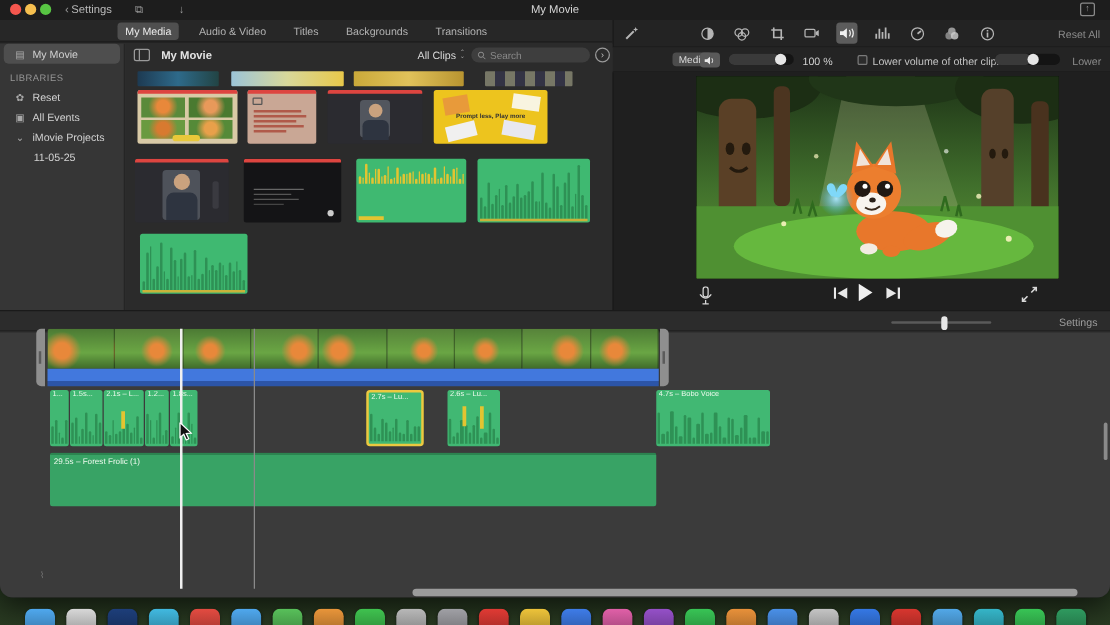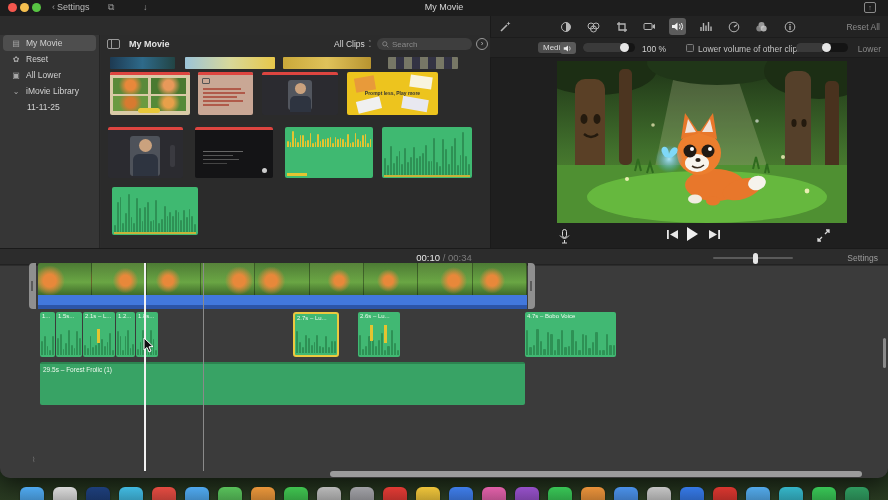--- a/index.html
+++ b/index.html
@@ -147,20 +147,27 @@
       <span class="tl" style="left:8px;background:#f5574e"></span>
       <span class="tl" style="left:20px;background:#f5bf4f"></span>
       <span class="tl" style="left:32px;background:#58c543"></span>
       <span class="back"><span class="chev">‹</span><span>Settings</span></span>
       <span class="tb-icon" style="left:108px">⧉</span>
       <span class="tb-icon" style="left:143px">↓</span>
       <div id="win-title">My Movie</div>
       <div id="share-btn">↑</div>
     </div>
 
+    <div id="tabstrip">
+      <span class="tab active">My Media</span>
+      <span class="tab">Audio &amp; Video</span>
+      <span class="tab">Titles</span>
+      <span class="tab">Backgrounds</span>
+      <span class="tab">Transitions</span>
+    </div>
 
     <div id="insp-bar">
       <span id="wand">
         <svg width="13" height="13" viewBox="0 0 13 13">
             <path d="M2 11 L8 5" stroke="#b5b5b5" stroke-width="1.6"></path>
             <path d="M9.5 1.5 l.6 1.4 1.4.6 -1.4.6 -.6 1.4 -.6-1.4 -1.4-.6 1.4-.6z" fill="#b5b5b5"></path>
           </svg>
       </span>
       <div class="insp-icons">
         <span class="iic">
@@ -242,34 +249,35 @@
           <span class="knob" style="left:50%"></span>
         </span>
       <span id="vol-reset">Lower</span>
     </div>
 
     <div id="sidebar">
       <div class="sb-item sel">
         <span class="ico">▤</span>
         <span>My Movie</span>
       </div>
+      <div class="sb-header">LIBRARIES</div>
       <div class="sb-item">
         <span class="ico">✿</span>
         <span>Reset</span>
       </div>
       <div class="sb-item">
         <span class="ico">▣</span>
-        <span>All Lower</span>
+        <span>All Events</span>
       </div>
       <div class="sb-item">
         <span class="ico">⌄</span>
-        <span>iMovie Library</span>
+        <span>iMovie Projects</span>
       </div>
       <div class="sb-item sb-sub">
-        <span>11-11-25</span>
+        <span>11-05-25</span>
       </div>
     </div>
 
     <div id="browser">
       <div id="browser-hd">
         <span id="side-toggle"></span>
         <span id="browser-title">My Movie</span>
         <span id="clip-filter">
           <span>All Clips</span>
           <span class="dbl-chev">
@@ -534,24 +542,20 @@
         </span>
         <span class="tr-btn" style="left:326px">
           <svg width="13" height="13" viewBox="0 0 13 13">
               <path d="M8 5 L12 1 M9 1 h3 v3 M5 8 L1 12 M1 9 v3 h3" stroke="#d8d8d8" stroke-width="1.3" fill="none"></path>
             </svg>
         </span>
       </div>
     </div>
 
     <div id="tl-head">
-      <div id="timecode">
-        <span>00:10</span>
-        <span class="total">/ 00:34</span>
-      </div>
       <span id="tl-zoom" class="slider">
           <span class="knob" style="left:50%"></span>
         </span>
       <span id="tl-settings">Settings</span>
     </div>
 
     <div id="timeline">
       <span class="trim-handle" style="left:29px;border-radius:4px 0 0 4px"></span>
       <div id="filmstrip">
           <div class="cell" style="background: radial-gradient(circle at 22% 55%, rgb(232, 136, 58) 14%, rgba(232, 136, 58, 0) 34%), linear-gradient(rgb(76, 122, 52) 0%, rgb(106, 166, 68) 60%, rgb(63, 107, 42) 100%);"></div>

